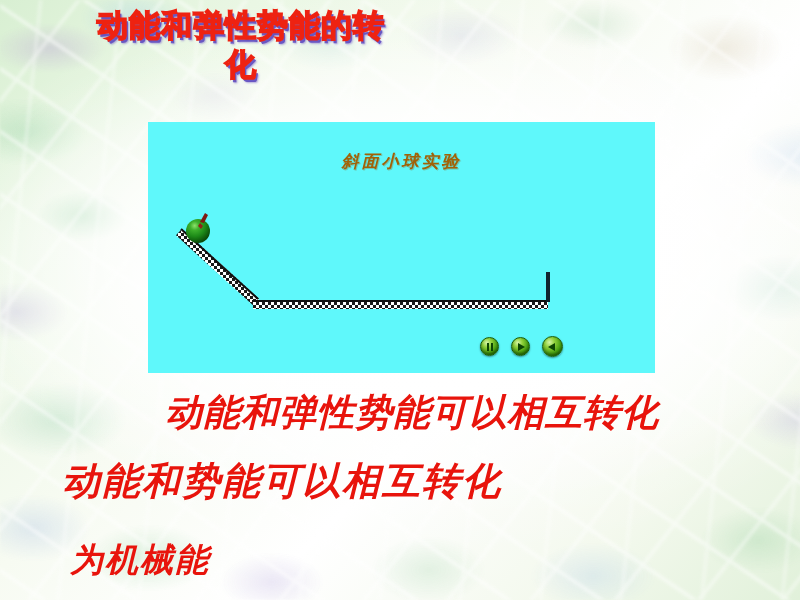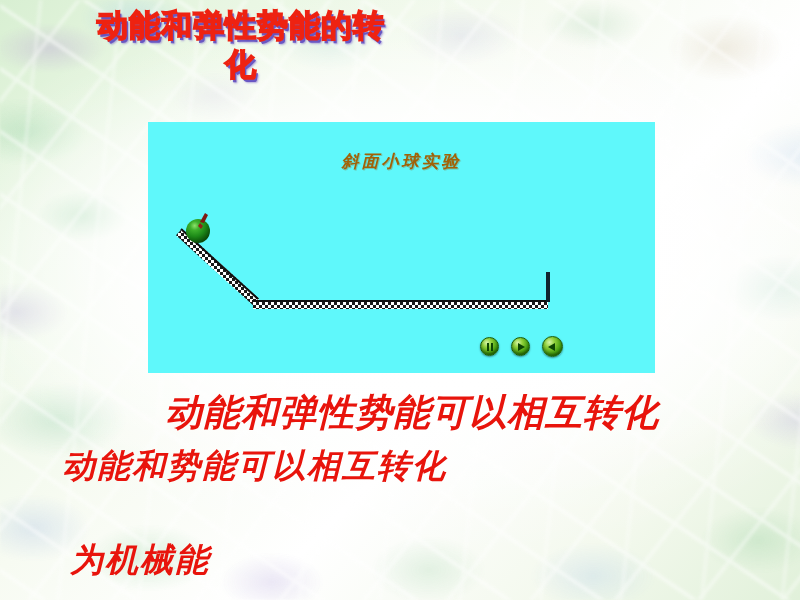--- a/index.html
+++ b/index.html
@@ -190,21 +190,21 @@
   .brush {
     position: absolute;
     z-index: 5;
     font-family: "DejaVu Serif", serif;
     font-style: italic;
     font-weight: bold;
     color: #e8140c;
     letter-spacing: 2px;
     white-space: nowrap;
   }
-  .line-b { left: 62px; top: 444px; font-size: 33px; }
+  .line-b { left: 62px; top: 456px; font-size: 38px; }
   .line-c { left: 70px; top: 492px; font-size: 33px; }
   .line-d { left: 70px; top: 538px; font-size: 33px; }
 </style>
 </head>
 <body>
 
 <div id="slide">
 
   <div class="bg-layer bg-base"></div>
   <div class="bg-layer bg-mosaic"></div>

